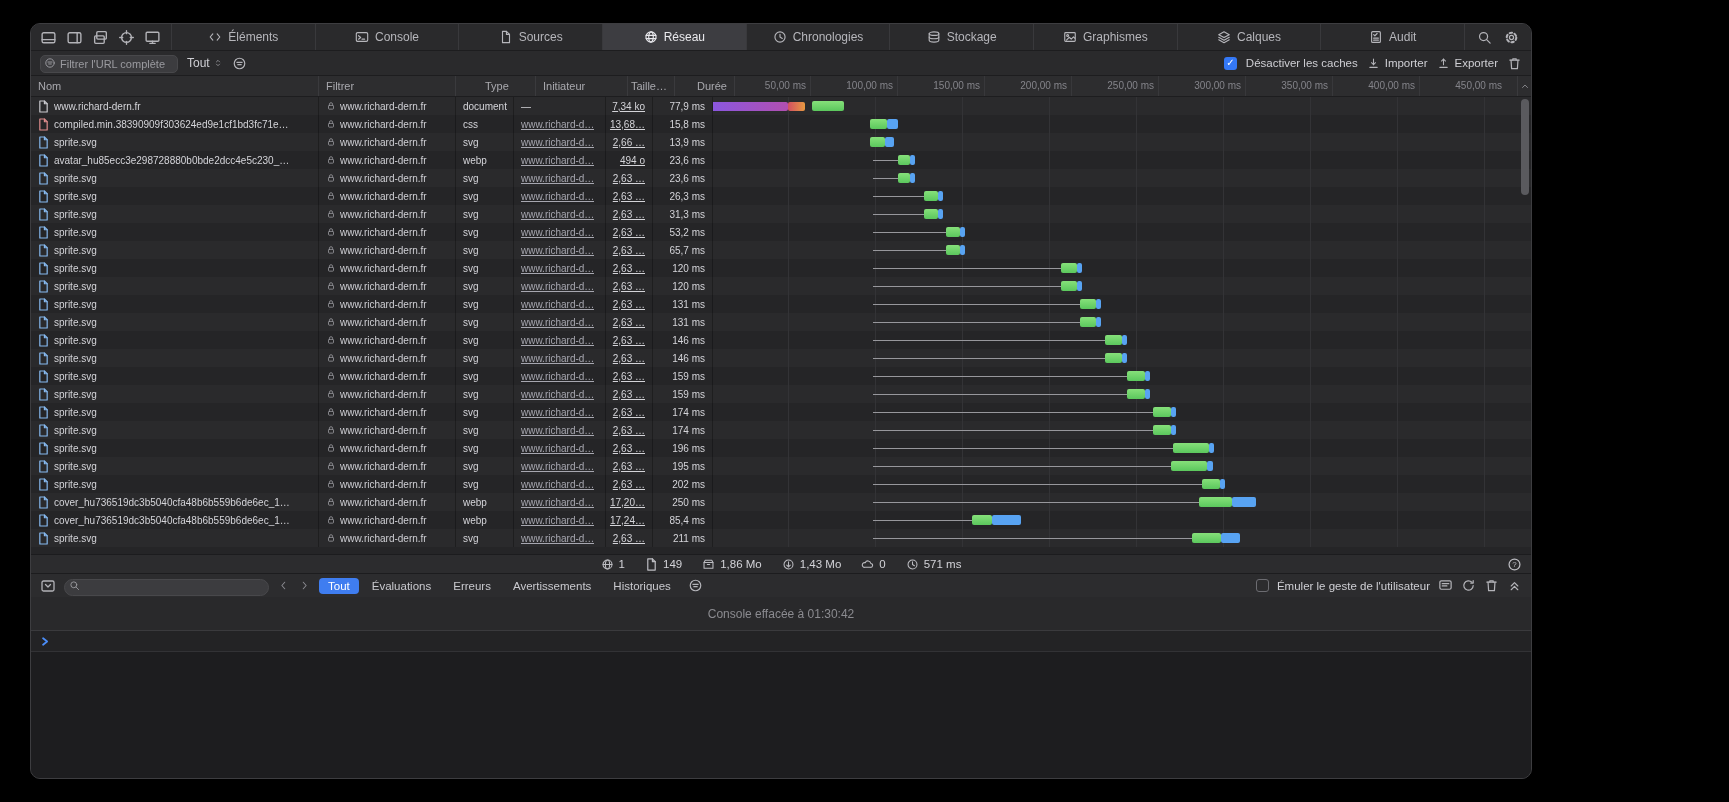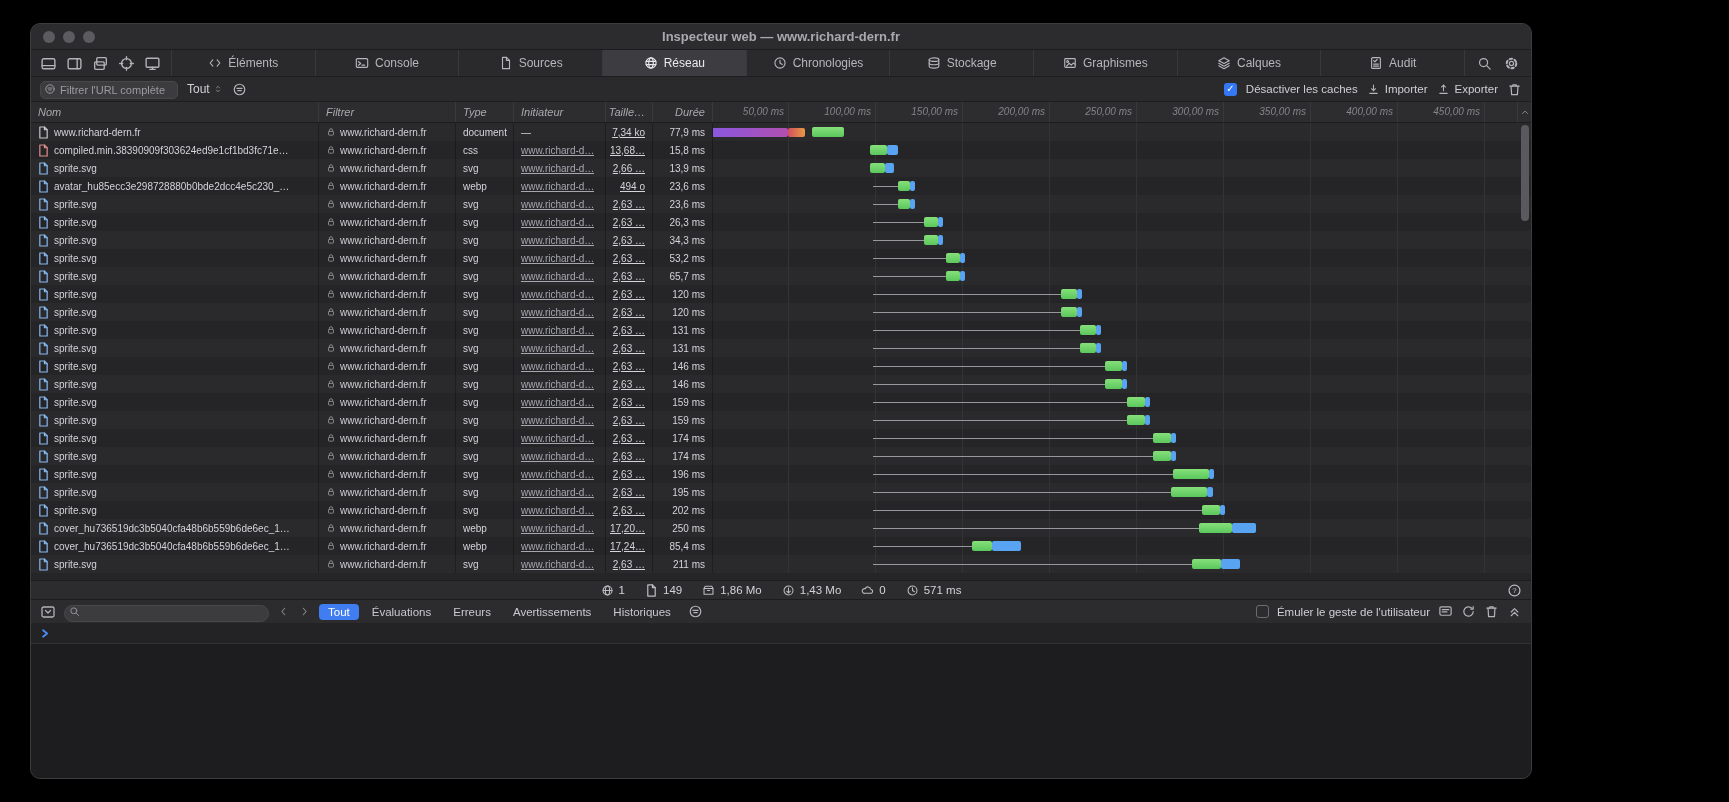--- a/index.html
+++ b/index.html
@@ -52,22 +52,22 @@
   .chk.on { background:#3478f6; color:#fff; font-size:10px; line-height:1; }
   .chk.off { background:transparent; border:1px solid #6c6c71; }
   .nblabel { font-size:11.5px; color:#cfcfd4; }
   .nbbtn { display:flex; align-items:center; gap:5px; color:#cfcfd4; font-size:11.5px; }
   .nbbtn .icn { width:13px; height:13px; color:#b3b3b8; }
   .trashbtn { width:15px; height:15px; color:#b3b3b8; }
 
   
   .thead { height:21px; flex:none; background:#2d2d2f; border-bottom:1px solid #1d1d1f;
            display:flex; align-items:stretch; font-size:11px; color:#a9a9ae; }
-  .hcell { display:flex; align-items:center; padding:0 7px; border-right:1px solid #3a3a3d; flex:none;font-style:italic; }
-  .hc1 { width:288px; } .hc2 { width:137px; } .hc3 { width:58px; } .hc4 { width:92px; }
+  .hcell { display:flex; align-items:center; padding:0 7px; border-right:1px solid #3a3a3d; flex:none; }
+  .hc1 { width:288px; } .hc2 { width:137px; } .hc3 { width:58px;margin-left:22px; } .hc4 { width:92px; }
   .hc5 { width:47px; justify-content:flex-end; } .hc6 { width:60px; justify-content:flex-end; }
   .htl { flex:1; position:relative; border-right:none;
          background-image:repeating-linear-gradient(to right, transparent 0, transparent 86px, #38383b 86px, #38383b 87px);
          background-position:-11px 0; }
   .tick { position:absolute; top:4px; width:66px; text-align:right; font-size:10px; color:#84848a; }
   .hcorner { width:14px; flex:none; display:flex; align-items:center; justify-content:center;
              color:#9b9ba0; border-left:1px solid #3a3a3d; }
   .hcorner .icn { width:10px; height:10px; }
 
   
@@ -129,28 +129,20 @@
   .pchev { width:13px; height:13px; color:#4b8df8; }
   .pchev svg { stroke-width:2.2; }
   .crest { flex:1; background:#1d1d1f; }
 </style>
 </head>
 <body>
 
 <div class="screen">
 <div class="window">
 
-  <div class="titlebar">
-    <div class="traffic">
-      <span class="tl"></span>
-      <span class="tl"></span>
-      <span class="tl"></span>
-    </div>
-    <div class="wtitle">Inspecteur web — www.richard-dern.fr</div>
-  </div>
 
   <div class="tabbar">
     <div class="dockctl">
       <span class="icn">
             <svg viewBox="0 0 16 16">
               <rect x="2" y="3.5" width="12" height="9.5" rx="1.5"></rect>
               <line x1="2" y1="10" x2="14" y2="10"></line>
             </svg>
           </span>
       <span class="icn">
@@ -576,21 +568,21 @@
                 <path d="M5.5 7V5.2a2.5 2.5 0 0 1 5 0V7"></path>
               </svg>
             </span>
             <span class="ntext">www.richard-dern.fr</span>
           </span>
           <span class="cell c-type">svg</span>
           <span class="cell c-init">
             <span class="init-link">www.richard-d…</span>
           </span>
           <span class="cell c-size">2,63 …</span>
-          <span class="cell c-dur">34,3 ms</span>
+          <span class="cell c-dur">31,3 ms</span>
           <span class="cell c-wf">
             <span class="seg seg-line" style="left: 160.26px; width: 50.46px;"></span>
             <span class="seg seg-green" style="left: 210.72px; width: 13.92px;"></span>
             <span class="seg seg-blue" style="left: 224.64px; width: 5.22px;"></span>
           </span>
         </div>
         <div class="row alt">
           <span class="cell c-name">
             <span class="icn fi fi-svg">
               <svg viewBox="0 0 12 14">
@@ -1279,20 +1271,21 @@
           </svg>
         </span>
     <span class="icn cticon">
           <svg viewBox="0 0 16 16">
             <path d="M4.5 8.5 8 5l3.5 3.5"></path>
             <path d="M4.5 12.5 8 9l3.5 3.5"></path>
           </svg>
         </span>
   </div>
 
+  <div class="cmsg">Console effacée à 01:30:42</div>
 
   <div class="cprompt">
     <span class="icn pchev">
           <svg viewBox="0 0 16 16">
             <path d="M5 4l5 4-5 4"></path>
           </svg>
         </span>
   </div>
 
   <div class="crest"></div>

